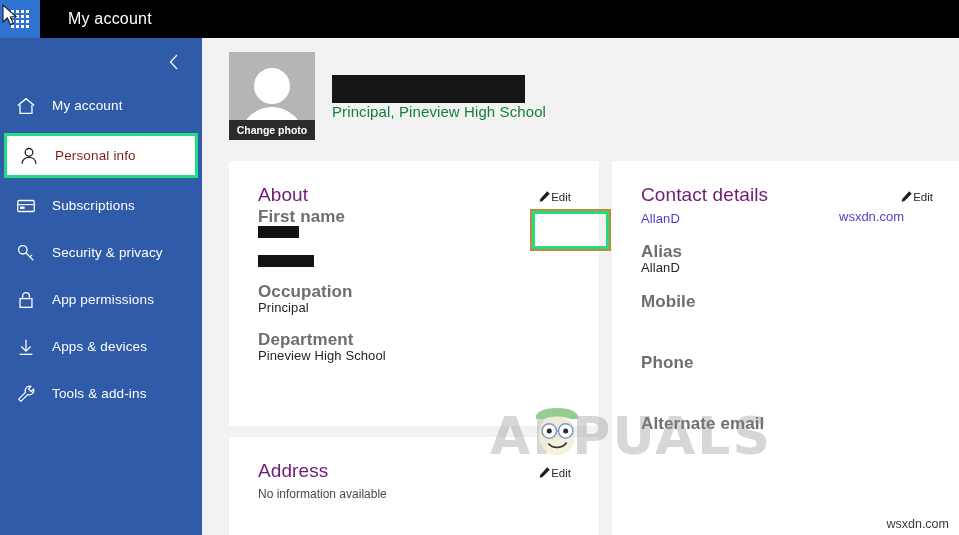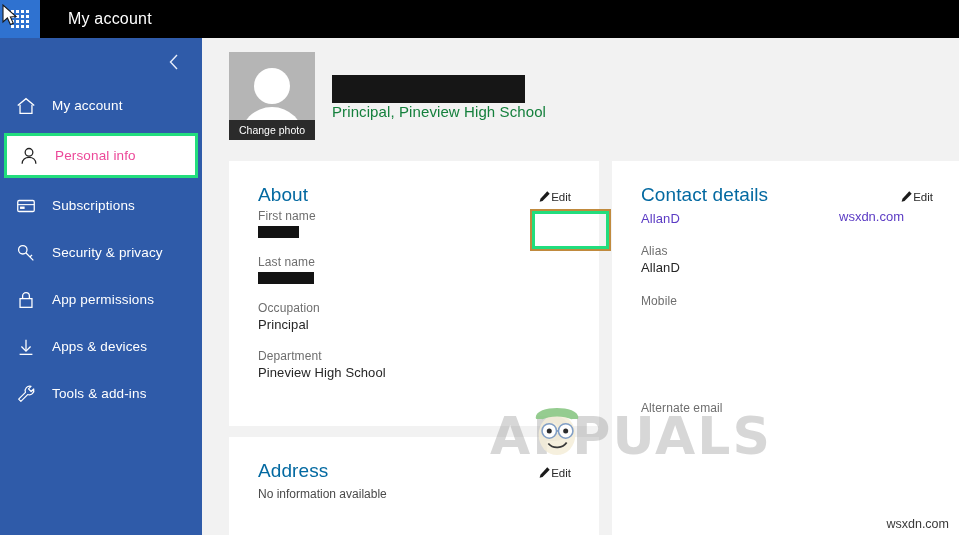--- a/index.html
+++ b/index.html
@@ -120,21 +120,21 @@
   .nav-item.selected {
     background: #ffffff;
     margin: 0 4px;
     padding-left: 7px;
     width: 194px;
     height: 45px;
     border: 3px solid #22dd7d;
     box-sizing: border-box;
   }
   .nav-item.selected .nav-icon { color: #222222; }
-  .nav-item.selected .nav-label { color: #ec4899; }
+  .nav-item.selected .nav-label { color: #7f1d1d; }
   .nav-sel-wrap {
     height: 53px;
     display: flex;
     align-items: center;
   }
 
   
   .content {
     position: absolute;
     left: 202px; top: 38px;
@@ -177,20 +177,21 @@
     position: absolute;
     left: 0; bottom: 0;
     width: 86px; height: 20px;
     background: #2b2b2b;
     color: #ffffff;
     font-size: 10.5px;
     display: flex;
     align-items: center;
     justify-content: center;
     cursor: pointer;
+    font-weight: bold;
   }
   .profile-meta {
     margin-left: 17px;
     padding-top: 23px;
   }
   .name-redacted {
     width: 193px;
     height: 28px;
     background: #161616;
   }
@@ -212,21 +213,21 @@
   .card-contact{ left: 410px; top: 123px; width: 347px; height: 374px; }
 
   .card-head {
     position: relative;
     height: 52px;
   }
   .card-title {
     position: absolute;
     left: 29px; top: 23px;
     font-size: 19px;
-    color: #0369a1;
+    color: #701a75;
     font-weight: 400;
     letter-spacing: .1px;
   }
   .edit-btn {
     position: absolute;
     top: 26px;
     display: flex;
     align-items: center;
     cursor: pointer;
     padding: 3px 4px;
@@ -247,24 +248,25 @@
     outline: 2px solid #c08a3e;
     background: transparent;
     box-sizing: border-box;
     pointer-events: none;
   }
 
   .field {
     padding-left: 29px;
   }
   .field-label {
-    font-size: 12px;
+    font-size: 17px;
     color: #6e6e6e;
     line-height: 15px;
     letter-spacing: .1px;
+    font-weight: bold;
   }
   .field-value {
     font-size: 13px;
     color: #262626;
     line-height: 17px;
     letter-spacing: .1px;
   }
   .field-value.link { color: #5b3bc4; }
   .redacted-bar {
     height: 12px;
@@ -472,21 +474,20 @@
           </svg>
           <span class="edit-label">Edit</span>
         </div>
       </div>
 
       <div class="field" style="margin-top:-4px;">
         <div class="field-label">First name</div>
         <div class="redacted-bar rb-first"></div>
       </div>
       <div class="field" style="margin-top:17px;">
-        <div class="field-label">Last name</div>
         <div class="redacted-bar rb-last"></div>
       </div>
       <div class="field" style="margin-top:17px;">
         <div class="field-label">Occupation</div>
         <div class="field-value">Principal</div>
       </div>
       <div class="field" style="margin-top:16px;">
         <div class="field-label">Department</div>
         <div class="field-value">Pineview High School</div>
       </div>
@@ -529,20 +530,21 @@
         <div class="field-label">Alias</div>
         <div class="field-value">AllanD</div>
       </div>
 
       <div class="field" style="margin-top:18px;">
         <div class="field-label">Mobile</div>
         <div class="field-value">&nbsp;</div>
       </div>
 
       <div class="field" style="margin-top:29px;">
+        <div class="field-label">Phone</div>
         <div class="field-value">&nbsp;</div>
       </div>
 
       <div class="field" style="margin-top:29px;">
         <div class="field-label">Alternate email</div>
         <div class="field-value">&nbsp;</div>
       </div>
     </div>
 
   </div>

